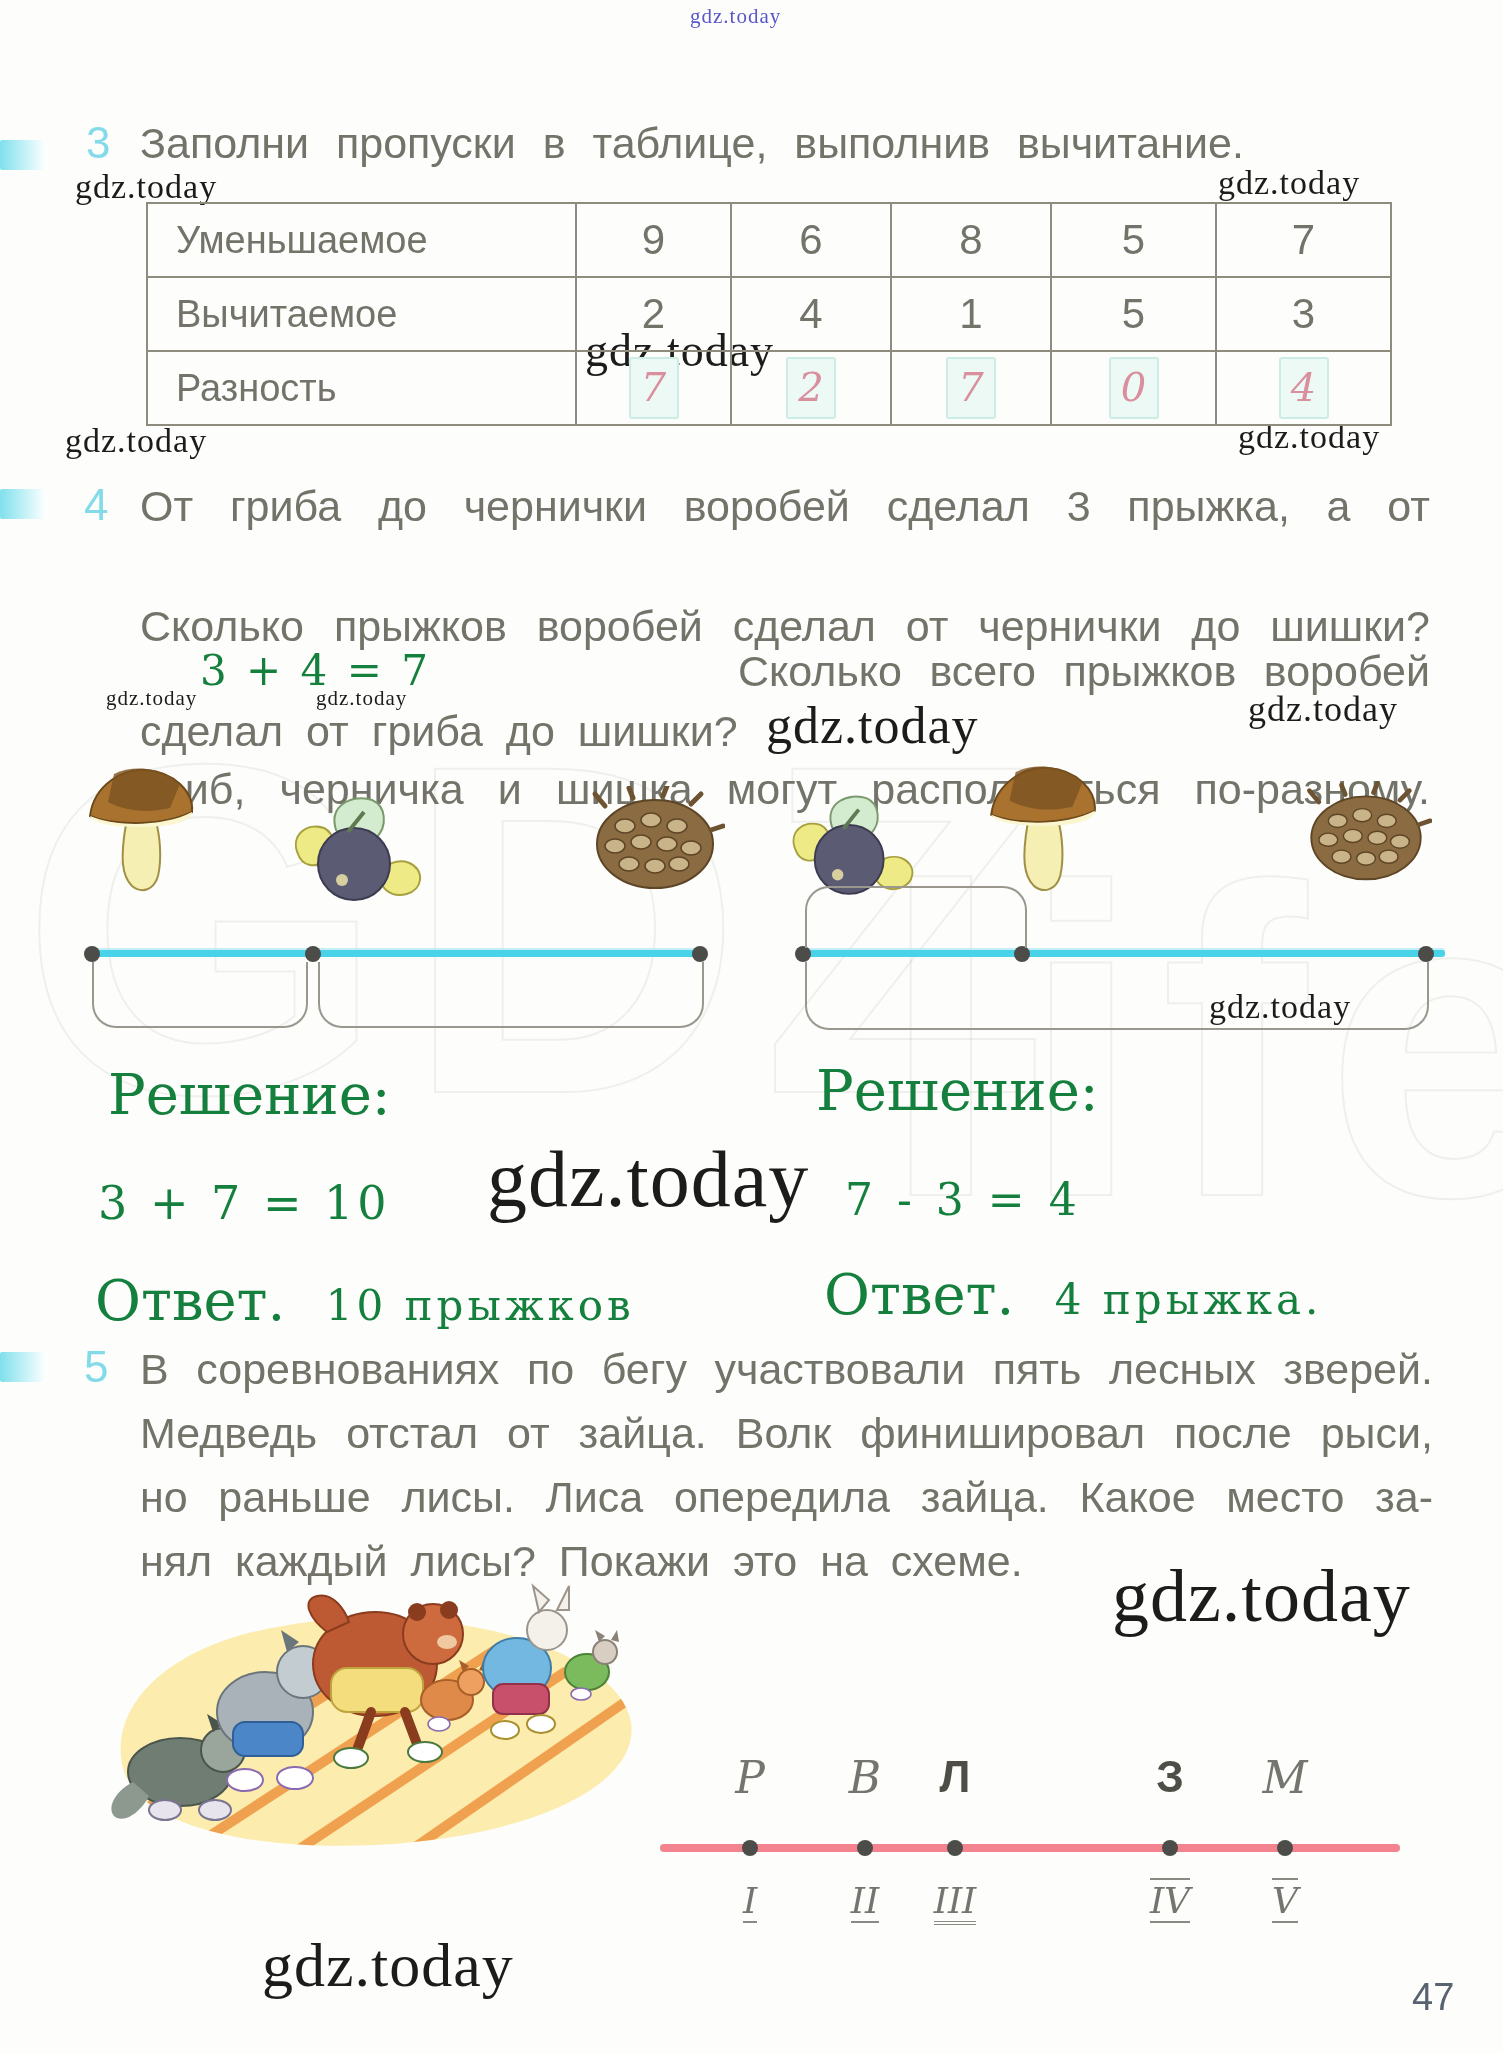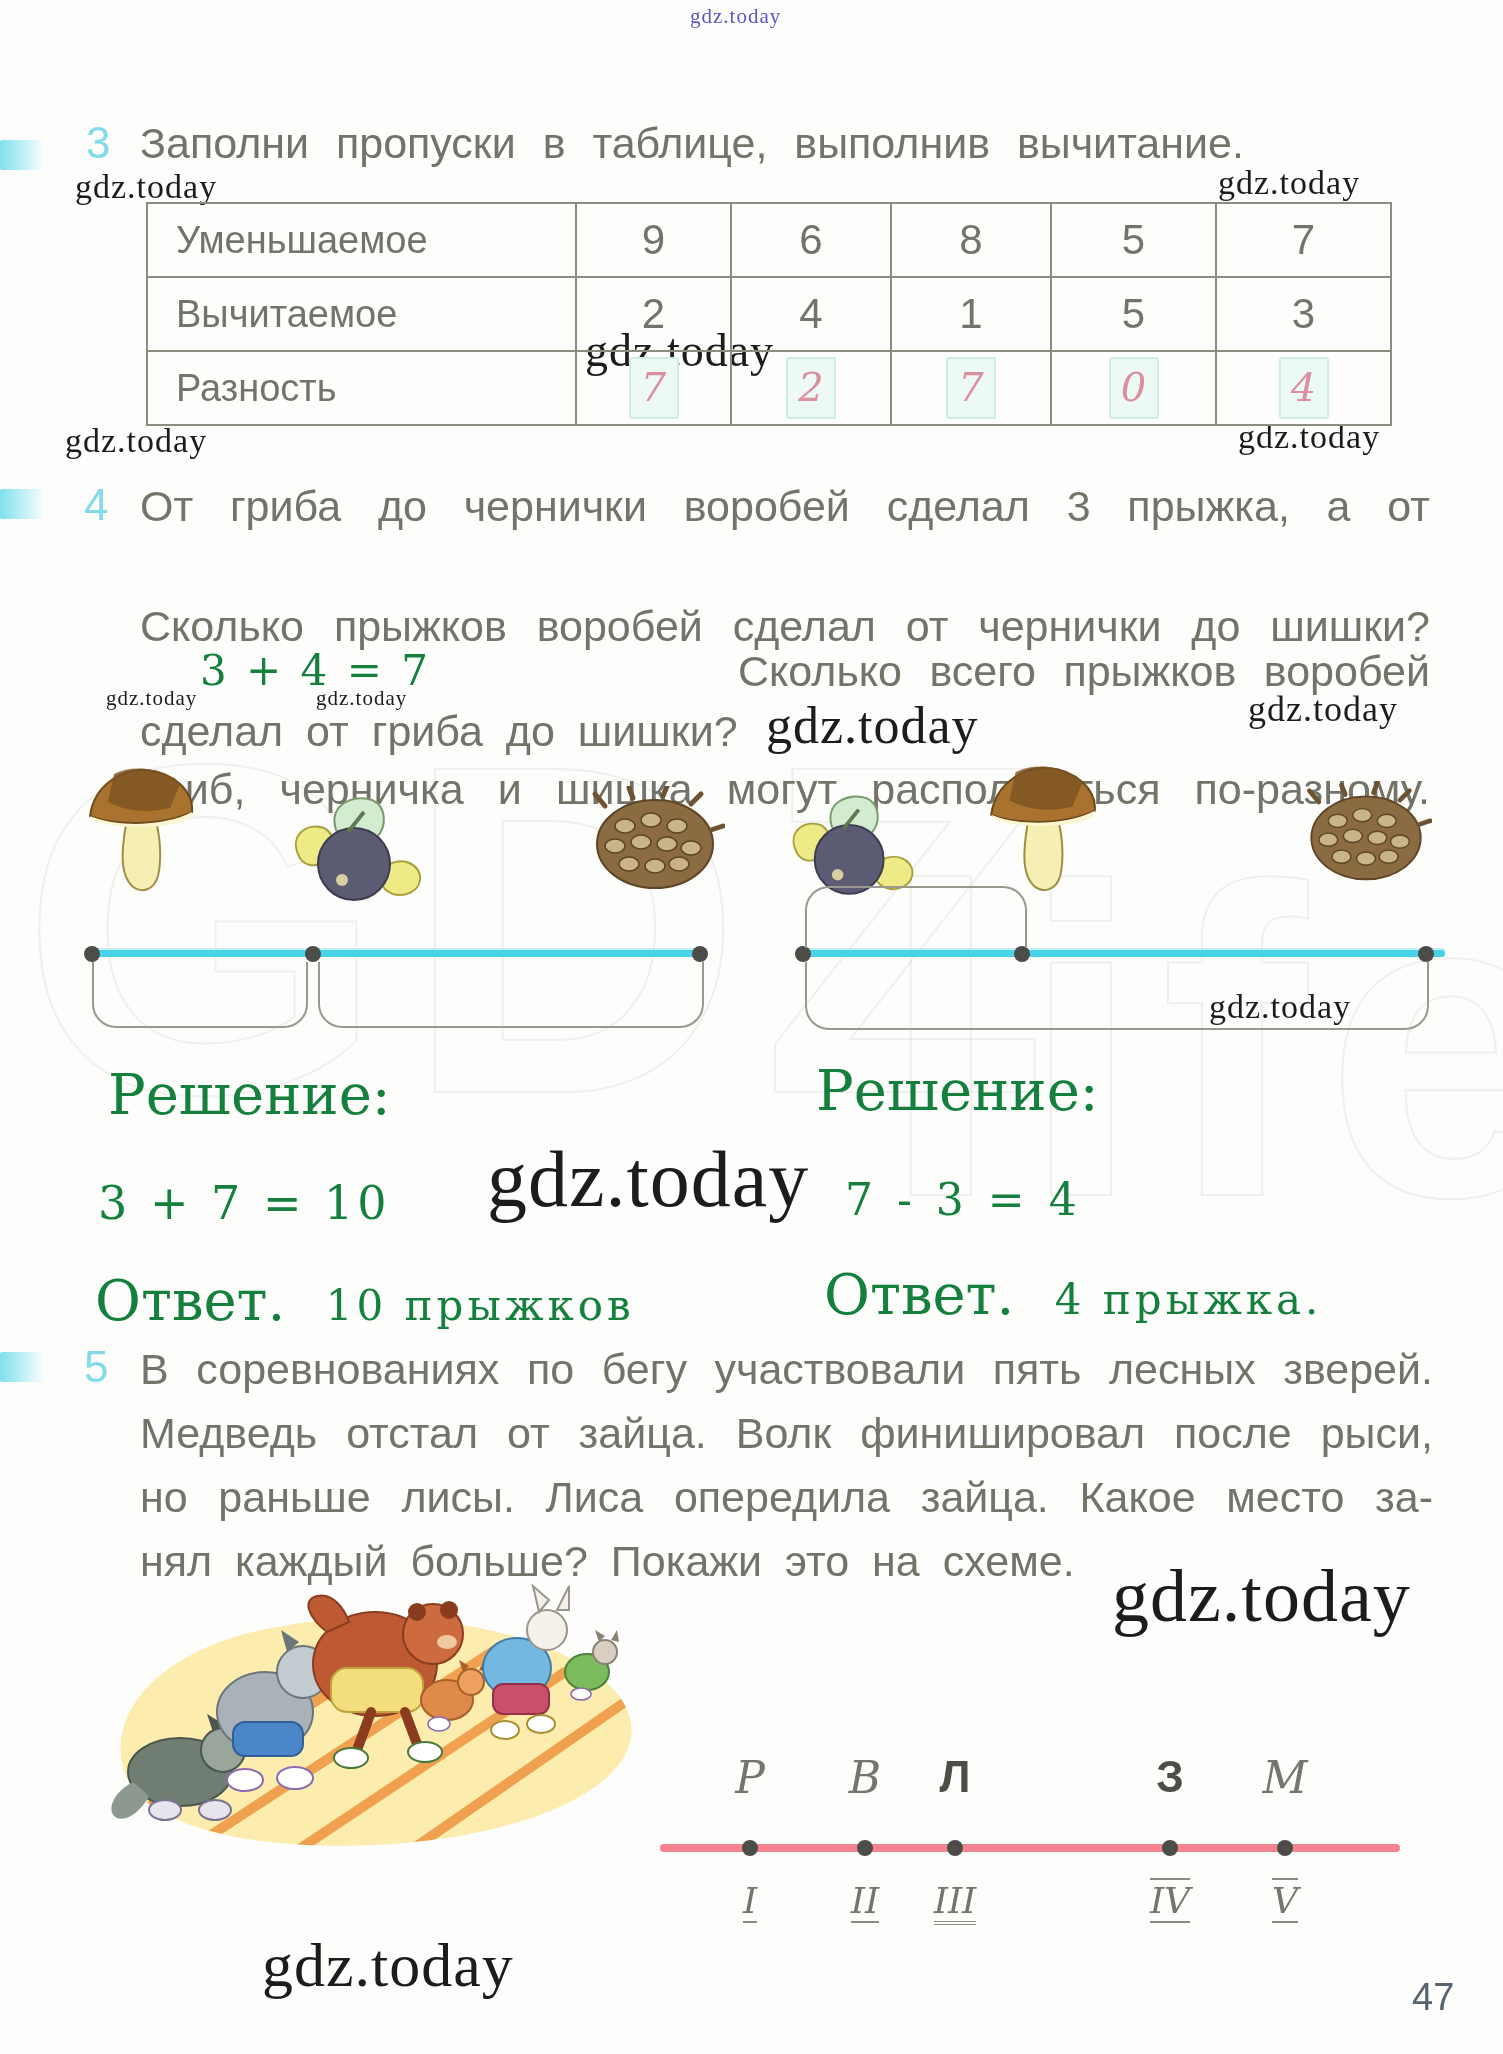--- a/index.html
+++ b/index.html
@@ -221,21 +221,21 @@
   <div class="abs" style="left:824px;top:1262px;">
     <span class="hand" style="font-size:56px;">Ответ.</span>
     <span class="hand" style="font-size:42px;margin-left:36px;letter-spacing:4px;">4 прыжка.</span>
   </div>
 
   <div class="abs exbar" style="left:0;top:1352px;"></div>
   <div class="abs exnum" style="left:84px;top:1342px;">5</div>
   <div class="abs print just" style="left:140px;top:1346px;width:1293px;">В соревнованиях по бегу участвовали пять лесных зверей.</div>
   <div class="abs print just" style="left:140px;top:1410px;width:1293px;">Медведь отстал от зайца. Волк финишировал после рыси,</div>
   <div class="abs print just" style="left:140px;top:1474px;width:1293px;">но раньше лисы. Лиса опередила зайца. Какое место за-</div>
-  <div class="abs print ws2" style="left:140px;top:1538px;">нял каждый больше? Покажи это на схеме.</div>
+  <div class="abs print ws2" style="left:140px;top:1538px;">нял каждый лисы? Покажи это на схеме.</div>
 
   <svg class="abs" style="left:95px;top:1572px;" width="550" height="290" viewBox="0 0 550 290">
     <defs>
       <clipPath id="trackclip">
         <path d="M150 62 C320 18 520 70 536 150 C546 215 430 266 280 273 C150 279 42 252 28 196 C14 140 62 86 150 62 Z"></path>
       </clipPath>
     </defs>
     <path d="M150 62 C320 18 520 70 536 150 C546 215 430 266 280 273 C150 279 42 252 28 196 C14 140 62 86 150 62 Z" fill="#fcecad"></path>
     <g clip-path="url(#trackclip)" stroke="#f0a14f" stroke-width="10" stroke-linecap="round">
       <line x1="30" y1="250" x2="330" y2="60"></line>

